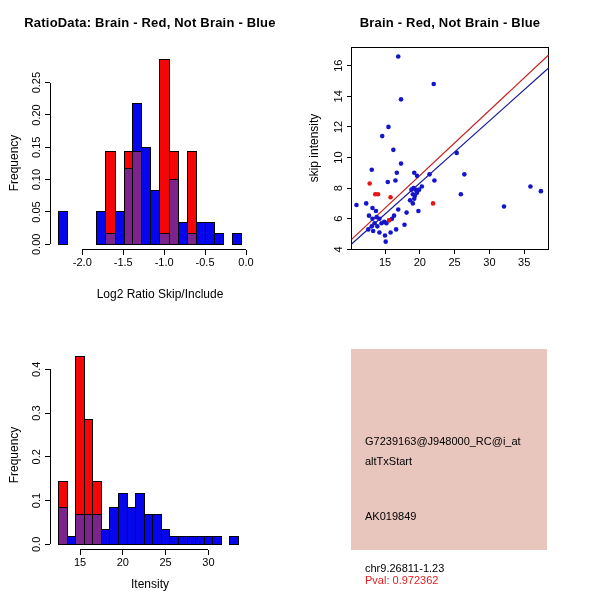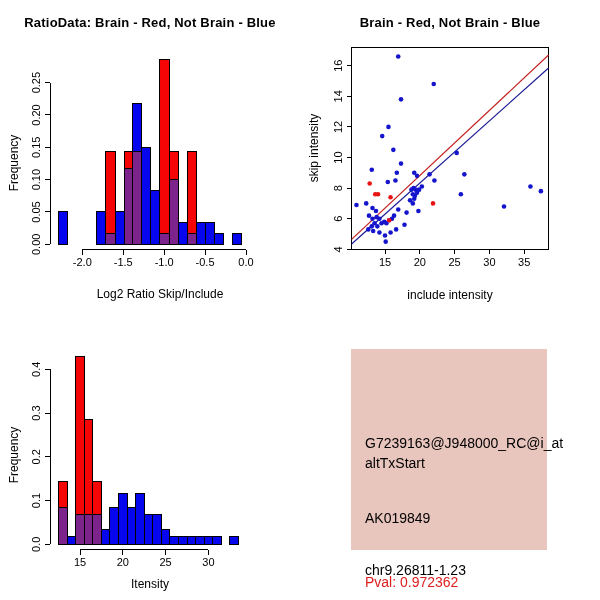--- a/index.html
+++ b/index.html
@@ -13,21 +13,21 @@
   .xlab{position:absolute;text-align:center;font-size:12px;}
   .ylab{position:absolute;width:200px;height:14px;line-height:14px;text-align:center;font-size:12px;
         transform:rotate(-90deg);}
   .tl-xlab{left:40px;width:240px;top:287px;}
   .tl-ylab{left:-86px;top:156px;}
   .tr-xlab{left:30px;width:240px;top:288px;}
   .tr-ylab{left:-86px;top:141px;}
   .bl-xlab{left:30px;width:240px;top:277px;}
   .bl-ylab{left:-86px;top:148px;}
   .info-box{position:absolute;left:51px;top:49px;width:196px;height:201px;}
-  .info-line{position:absolute;left:14px;font-size:14px;white-space:nowrap;text-align:right;}
+  .info-line{position:absolute;left:14px;font-size:11px;white-space:nowrap;text-align:right;}
   svg text{font-family:"Liberation Sans", sans-serif;font-size:11px;fill:#000;}
 </style>
 </head>
 <body>
 
 <div id="shot">
 
   <section class="panel" id="p-tl">
     <div class="title">RatioData: Brain - Red, Not Brain - Blue</div>
     <svg class="chart-svg" id="svg-tl" width="300" height="300" viewBox="0 0 300 300">
@@ -178,21 +178,20 @@
         <circle cx="118.408" cy="211.05" r="2.3" fill="#1414CD"></circle>
         <circle cx="106.57600000000001" cy="212.58" r="2.3" fill="#1414CD"></circle>
         <circle cx="85.696" cy="241.65" r="2.3" fill="#1414CD"></circle>
         <circle cx="69.688" cy="183.51" r="2.3" fill="#E81414"></circle>
         <circle cx="75.256" cy="194.22000000000003" r="2.3" fill="#E81414"></circle>
         <circle cx="78.04" cy="194.22000000000003" r="2.3" fill="#E81414"></circle>
         <circle cx="90.56800000000001" cy="197.28" r="2.3" fill="#E81414"></circle>
         <circle cx="133.024" cy="203.4" r="2.3" fill="#E81414"></circle>
         <circle cx="89.176" cy="220.23000000000002" r="2.3" fill="#E81414"></circle>
       </svg>
-    <div class="xlab tr-xlab">include intensity</div>
     <div class="ylab tr-ylab">skip intensity</div>
   </section>
 
   <section class="panel" id="p-bl">
     <svg class="chart-svg" id="svg-bl" width="300" height="300" viewBox="0 0 300 300">
         <line x1="80" y1="249.5" x2="208.4" y2="249.5" stroke="#000" shape-rendering="crispEdges"></line>
         <line x1="50" y1="244.3" x2="50" y2="69.30000000000001" stroke="#000" shape-rendering="crispEdges"></line>
         <line x1="80" y1="249.5" x2="80" y2="254.5" stroke="#000" shape-rendering="crispEdges"></line>
         <text x="80" y="266" text-anchor="middle">15</text>
         <line x1="122.80000000000001" y1="249.5" x2="122.80000000000001" y2="254.5" stroke="#000" shape-rendering="crispEdges"></line>

